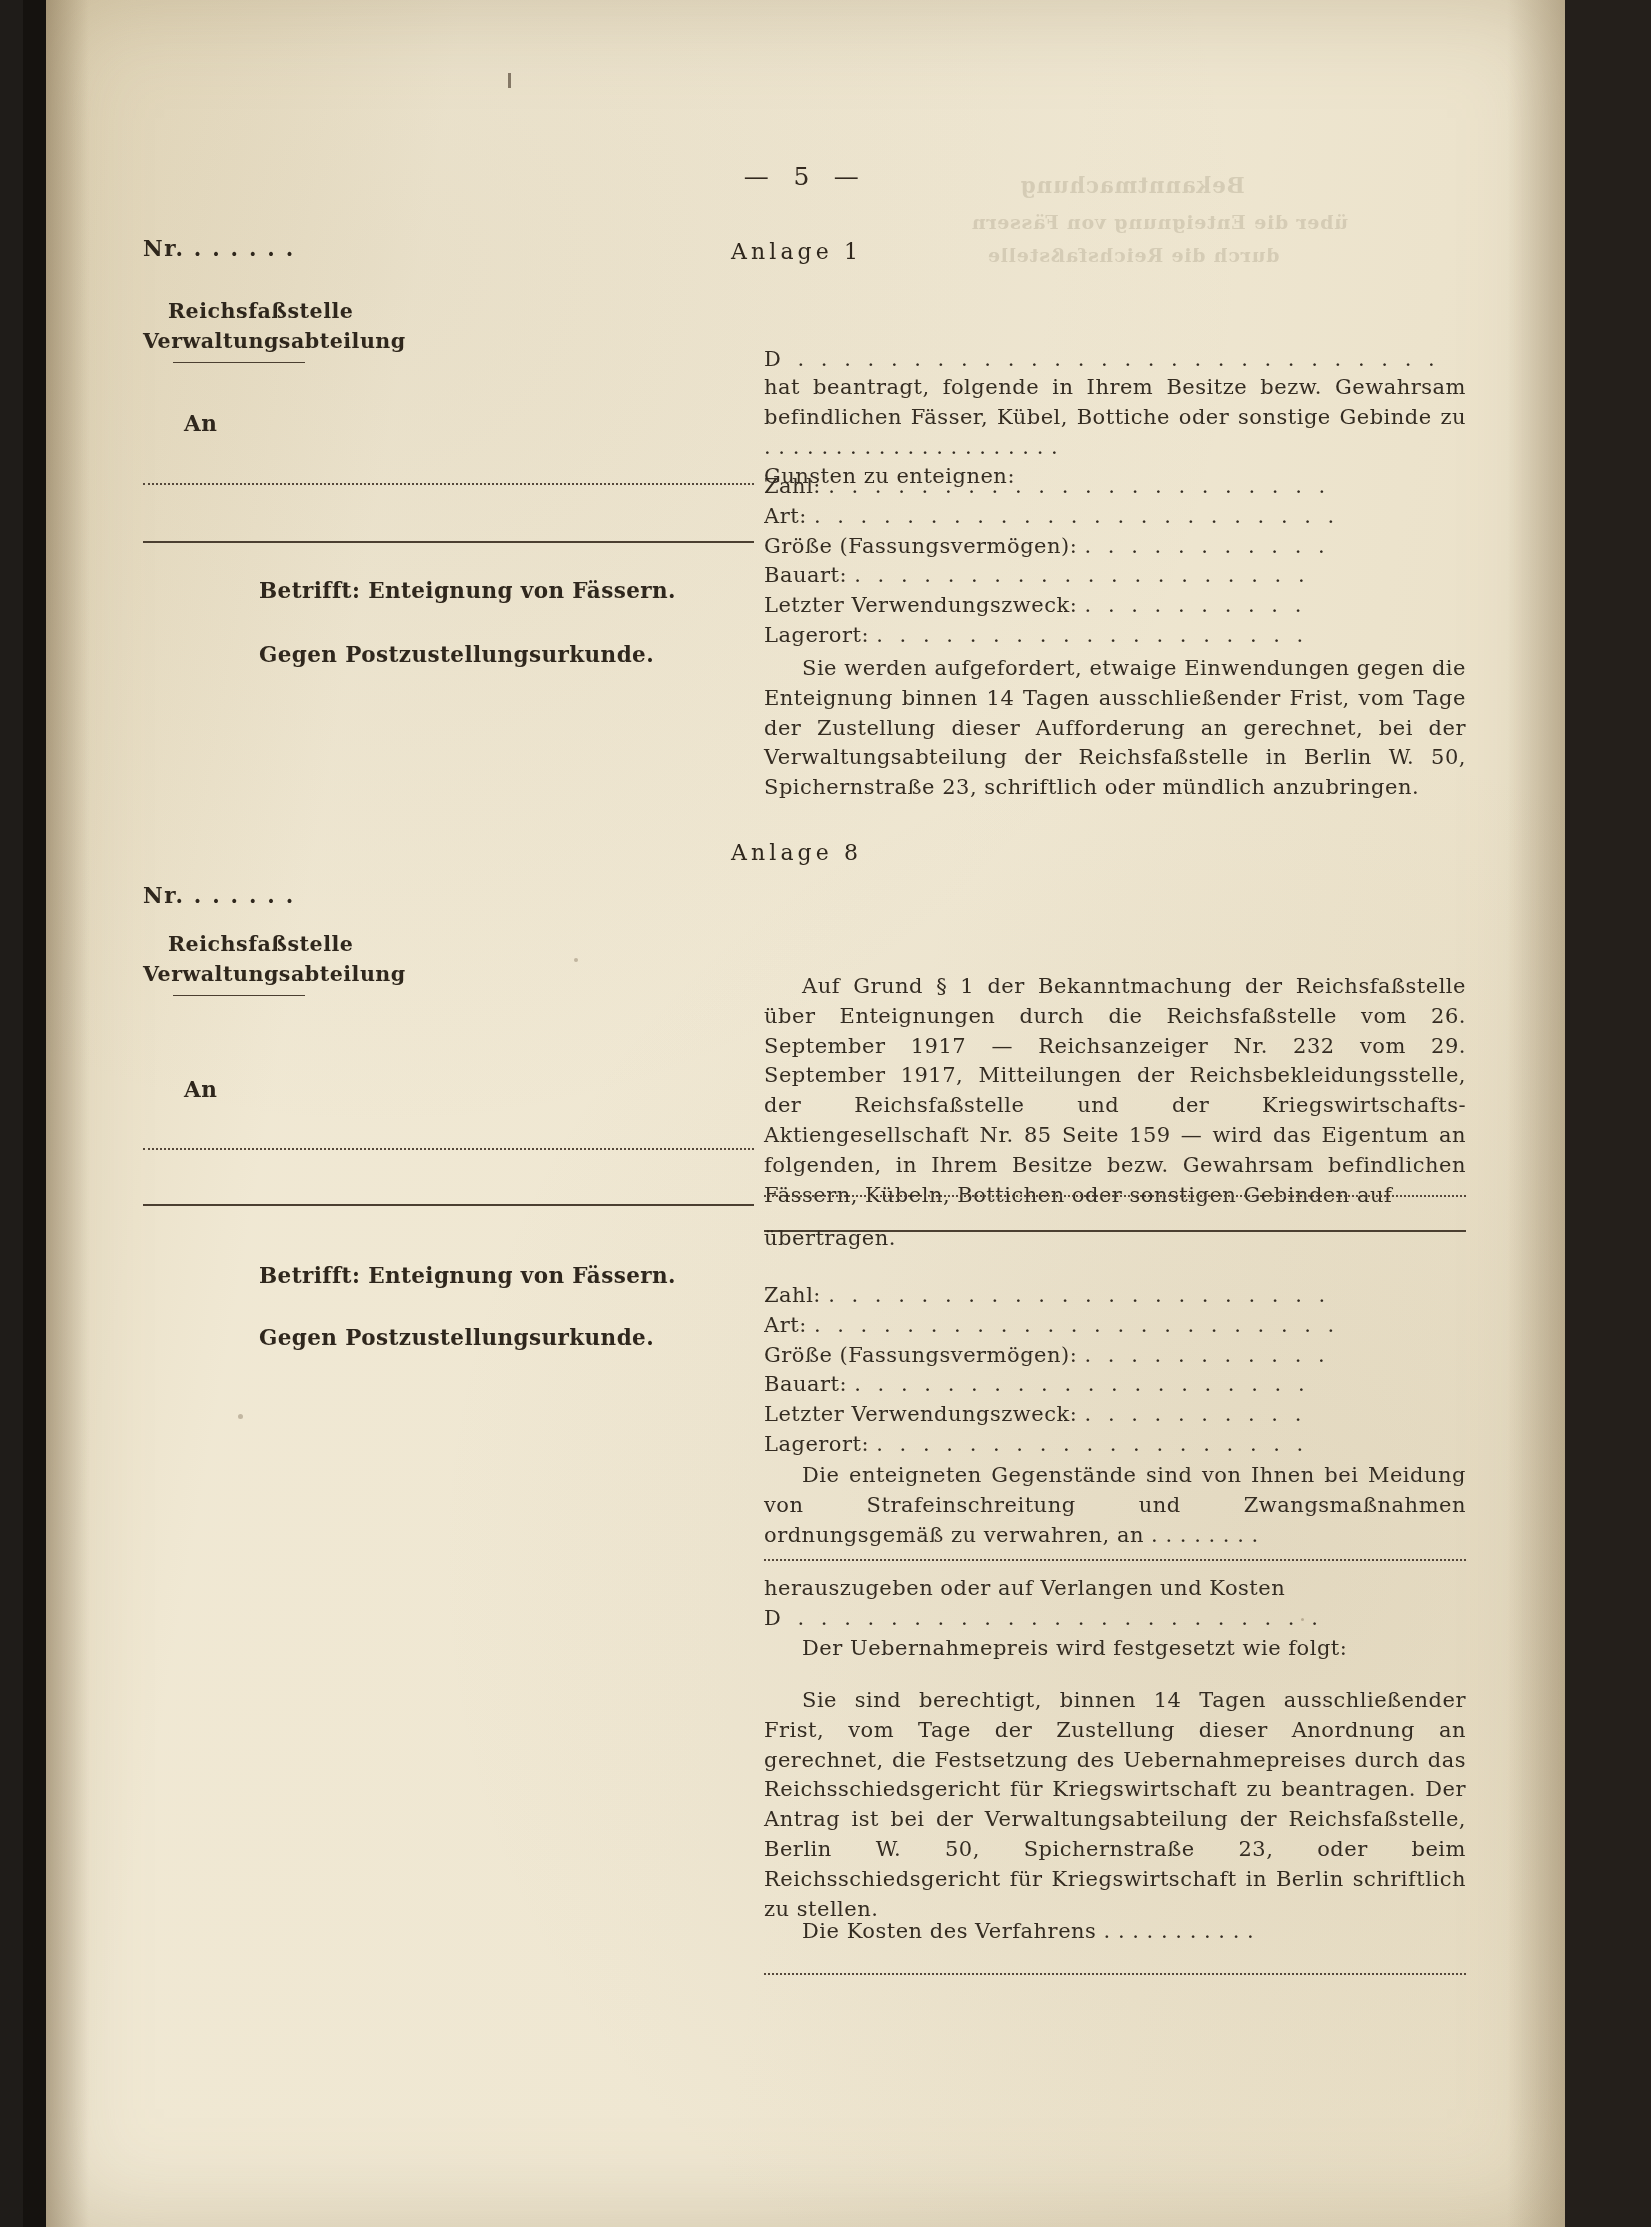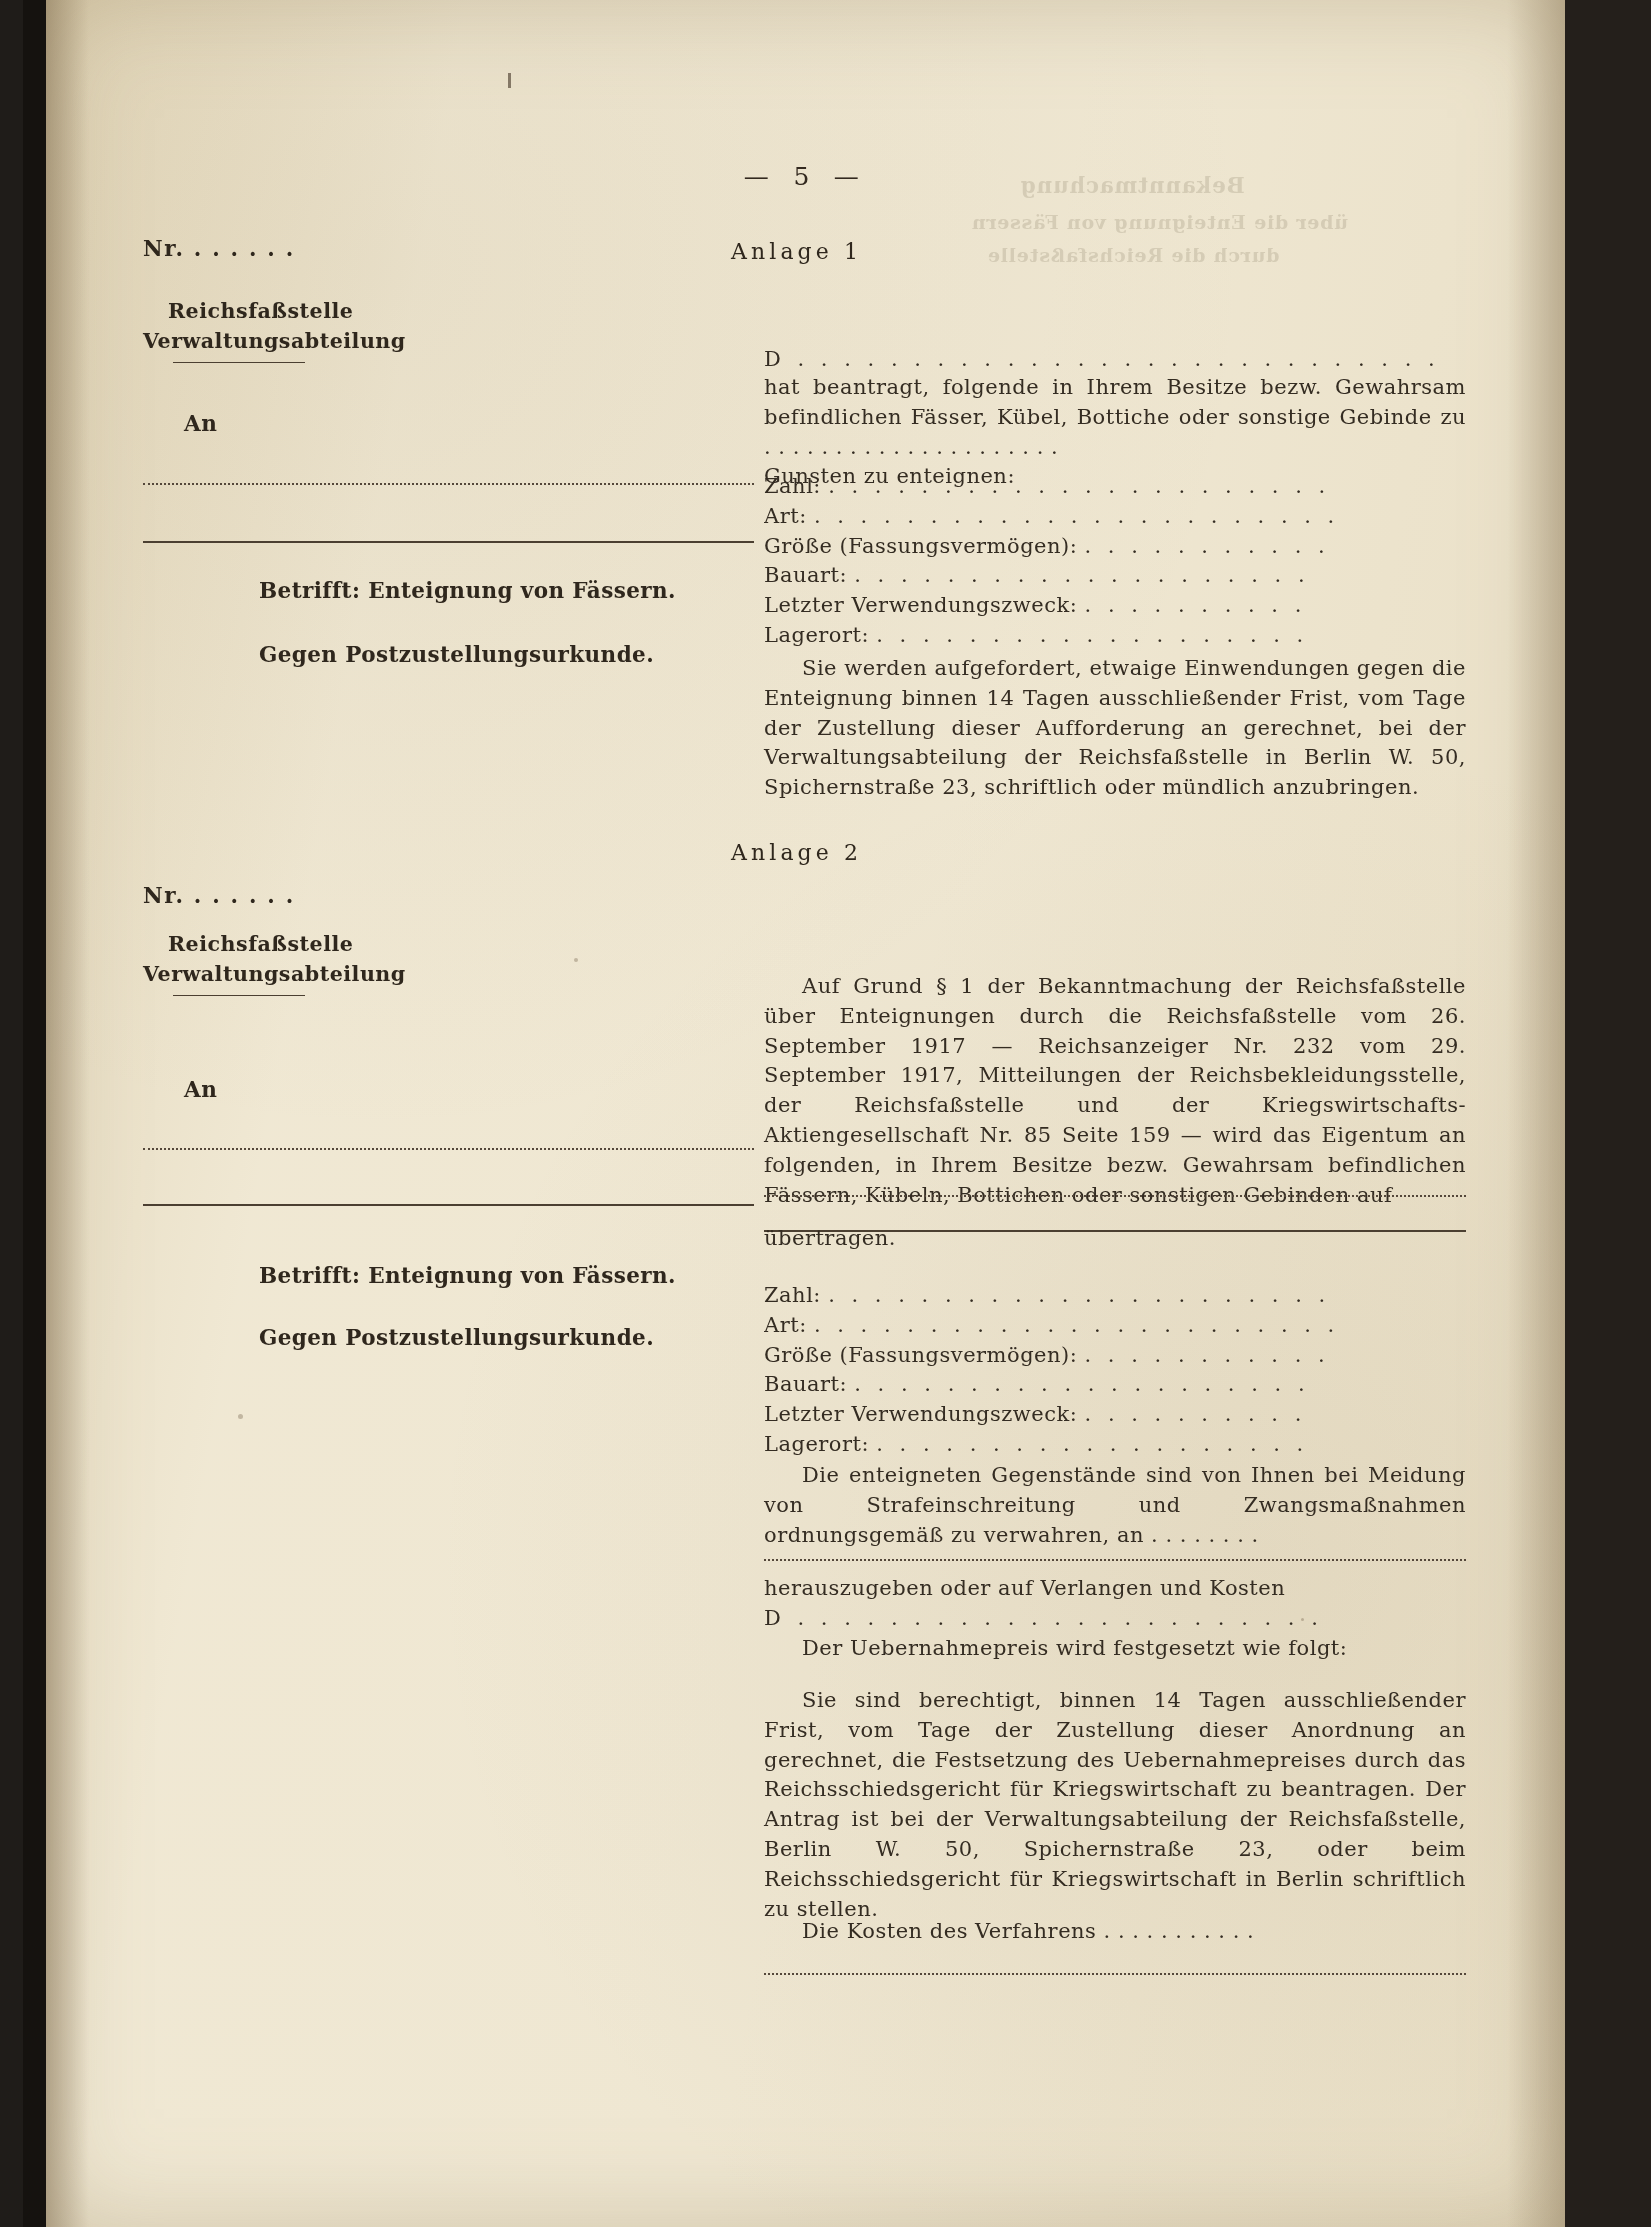--- a/index.html
+++ b/index.html
@@ -237,21 +237,21 @@
         <div class="fieldrow fr"><span>Größe (Fassungsvermögen):</span> <span class="dots">. . . . . . . . . . .</span></div>
         <div class="fieldrow fr"><span>Bauart:</span> <span class="dots">. . . . . . . . . . . . . . . . . . . .</span></div>
         <div class="fieldrow fr"><span>Letzter Verwendungszweck:</span> <span class="dots">. . . . . . . . . .</span></div>
         <div class="fieldrow fr"><span>Lagerort:</span> <span class="dots">. . . . . . . . . . . . . . . . . . .</span></div>
       </div>
 
       <div class="col-right" style="top:654px;">
         <div class="body fr indent">Sie werden aufgefordert, etwaige Einwendungen gegen die Enteignung binnen 14 Tagen ausschließender Frist, vom Tage der Zustellung dieser Aufforderung an gerechnet, bei der Verwaltungsabteilung der Reichsfaßstelle in Berlin W. 50, Spichernstraße 23, schriftlich oder mündlich anzubringen.</div>
       </div>
 
-      <div class="anlage-head fr" style="left:685px; top:840px;">Anlage 2</div>
+      <div class="anlage-head fr" style="left:685px; top:840px;">Anlage 8</div>
 
       <div class="col-left" style="top:883px;">
         <div class="nr fr">Nr. . . . . . .</div>
       </div>
 
       <div class="col-left" style="top:930px;">
         <div class="org fr" style="margin-left:25px;">Reichsfaßstelle</div>
         <div class="org fr">Verwaltungsabteilung</div>
         <div class="rule-short" style="margin-left:30px;"></div>
       </div>

